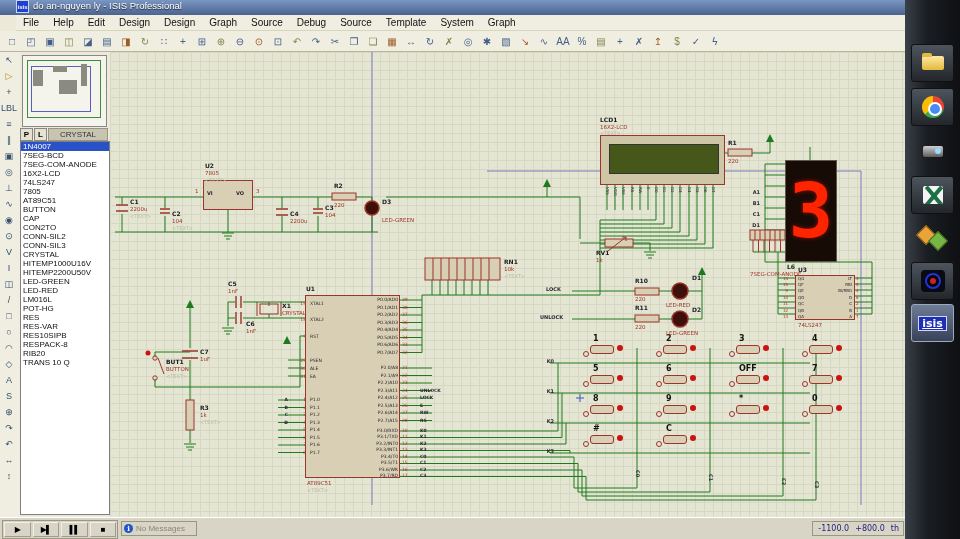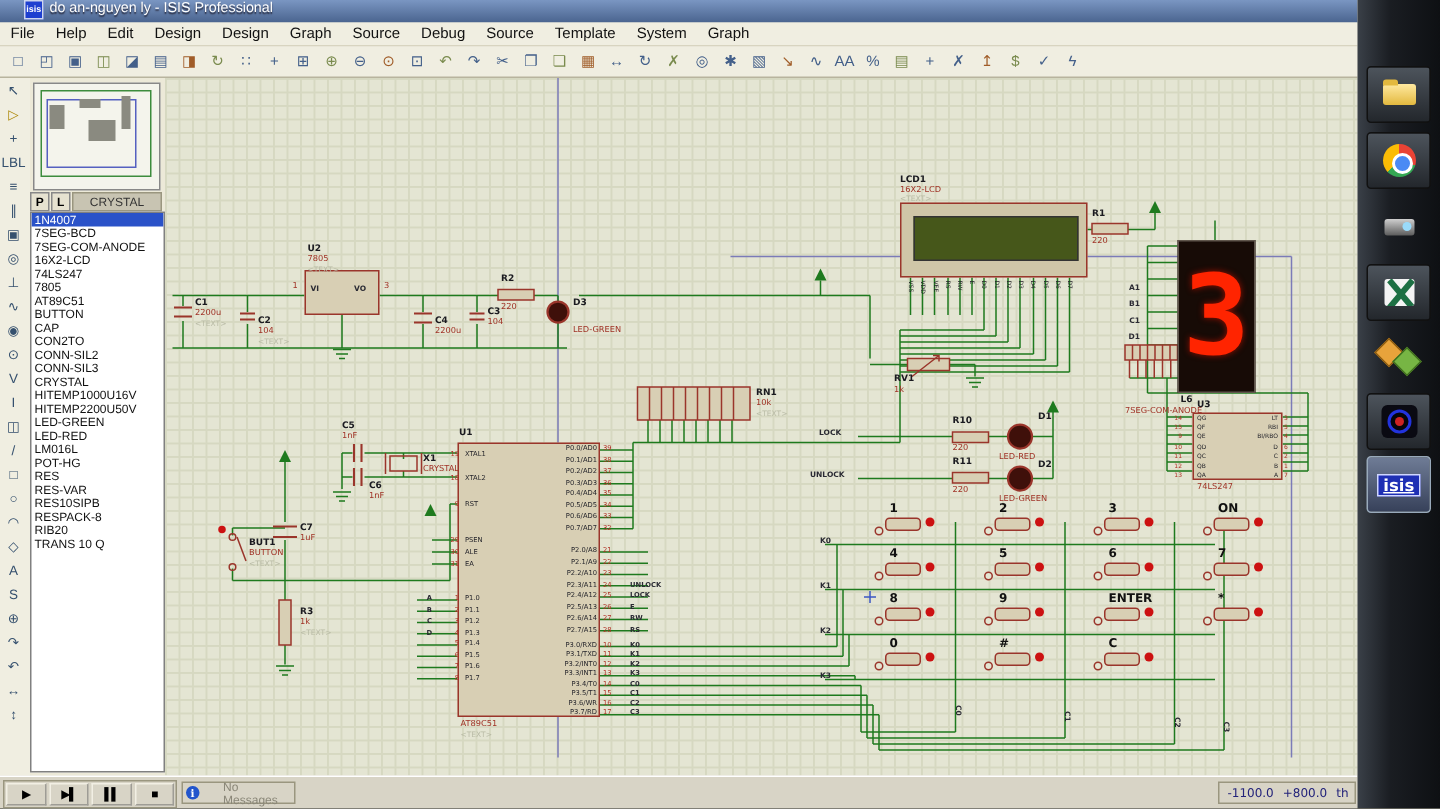--- a/index.html
+++ b/index.html
@@ -5,21 +5,21 @@
   html,body{margin:0;padding:0;background:#000;}
   #screen{position:relative;width:960px;height:539px;overflow:hidden;
     font-family:"Liberation Sans",sans-serif;background:#ece9d8;cursor:default;}
   
   #titlebar{position:absolute;left:0;top:0;width:905px;height:15px;
     background:linear-gradient(#7a96c2,#4a648f);display:flex;align-items:flex-start;gap:4px;padding-left:16px;box-sizing:border-box;}
   #appicon{width:11px;height:11px;background:#1e3fd0;border:1px solid #cdd6ee;color:#fff;font:bold 6px "Liberation Sans",sans-serif;
     display:flex;align-items:center;justify-content:center;}
   #titletext{color:#fff;font-size:9.5px;text-shadow:0 1px 1px #223;}
   
-  #menubar{position:absolute;left:0;top:15px;width:905px;height:15px;background:#f0eee1;border-bottom:1px solid #d8d4c0;
+  #menubar{position:absolute;left:16px;top:15px;width:905px;height:15px;background:#f0eee1;border-bottom:1px solid #d8d4c0;
     display:flex;align-items:center;gap:0;}
   .menu-item{font-size:10px;color:#111;padding:0 7px;}
   
   #toolbar{position:absolute;left:0;top:31px;width:905px;height:21px;background:#f0eee1;border-bottom:1px solid #b8b49e;
     display:flex;align-items:center;gap:1px;padding-left:3px;box-sizing:border-box;}
   .tbi{width:16px;height:16px;border:1px solid transparent;display:flex;align-items:center;justify-content:center;
     font-size:10px;color:#44608a;background:#f0eee1;}
   .tbi:nth-child(4n){color:#7a8b4e;}
   .tbi:nth-child(7n){color:#a05c28;}
   
@@ -75,21 +75,21 @@
   .klabel{font:bold 8px "DejaVu Sans",sans-serif;color:#111;margin-left:15px;height:9px;}
   .kbtn{width:22px;height:7px;border:1px solid #9a352b;background:#d8cfb4;border-radius:3px;margin:2px 0 0 12px;position:relative;}
   .kbtn:after{content:"";position:absolute;right:-10px;top:-1px;width:6px;height:6px;background:#cc1111;border-radius:50%;}
   .kbtn:before{content:"";position:absolute;left:-8px;top:5px;width:4px;height:4px;border:1px solid #9a352b;border-radius:50%;background:#e4e5d3;}
   .rotl{transform:rotate(90deg);transform-origin:left top;}
   
   #statusbar{position:absolute;left:0;top:517px;width:905px;height:22px;background:#d8d4c6;border-top:1px solid #fff;}
   #simpanel{position:absolute;left:2px;top:2px;width:114px;height:17px;border:1px solid #9a967f;background:#d8d4c6;display:flex;}
   .simbtn{flex:1;margin:1px;background:#d8d4c6;border:1px outset #f2efe4;font-size:8px;color:#000;
     display:flex;align-items:center;justify-content:center;letter-spacing:-1px;}
-  #msgbox{position:absolute;left:121px;top:3px;width:76px;height:15px;border:1px solid #9a967f;display:flex;align-items:center;gap:16px;padding-left:2px;box-sizing:border-box;}
+  #msgbox{position:absolute;left:121px;top:3px;width:76px;height:15px;border:1px solid #9a967f;display:flex;align-items:center;gap:3px;padding-left:2px;box-sizing:border-box;}
   #infoicon{width:9px;height:9px;border-radius:50%;background:#2255cc;color:#fff;font:bold 7px "DejaVu Serif",serif;
     display:flex;align-items:center;justify-content:center;}
   #infoicon:after{content:"i";}
   #msgtext{font-size:8px;color:#8a8778;}
   #hintbox{position:absolute;left:201px;top:3px;width:608px;height:15px;background:#fcfbf4;border:1px solid #9a967f;
     font-size:8.5px;color:#111;display:flex;align-items:center;padding-left:4px;box-sizing:border-box;}
   #coordbox{position:absolute;left:812px;top:3px;width:92px;height:15px;border:1px solid #9a967f;
     display:flex;align-items:center;justify-content:flex-end;gap:6px;padding-right:4px;box-sizing:border-box;
     font:8px "DejaVu Sans",sans-serif;color:#23237a;}
   
@@ -624,49 +624,45 @@
       </div>
         <div class="key">
         <div class="klabel">2</div>
         <div class="kbtn"></div>
       </div>
         <div class="key">
         <div class="klabel">3</div>
         <div class="kbtn"></div>
       </div>
         <div class="key">
-        <div class="klabel">ON</div>
-        <div class="kbtn"></div>
-      </div>
-        <div class="key">
         <div class="klabel">4</div>
         <div class="kbtn"></div>
       </div>
         <div class="key">
         <div class="klabel">5</div>
         <div class="kbtn"></div>
       </div>
         <div class="key">
         <div class="klabel">6</div>
         <div class="kbtn"></div>
       </div>
         <div class="key">
+        <div class="klabel">OFF</div>
+        <div class="kbtn"></div>
+      </div>
+        <div class="key">
         <div class="klabel">7</div>
         <div class="kbtn"></div>
       </div>
         <div class="key">
         <div class="klabel">8</div>
         <div class="kbtn"></div>
       </div>
         <div class="key">
         <div class="klabel">9</div>
-        <div class="kbtn"></div>
-      </div>
-        <div class="key">
-        <div class="klabel">ENTER</div>
         <div class="kbtn"></div>
       </div>
         <div class="key">
         <div class="klabel">*</div>
         <div class="kbtn"></div>
       </div>
         <div class="key">
         <div class="klabel">0</div>
         <div class="kbtn"></div>
       </div>

